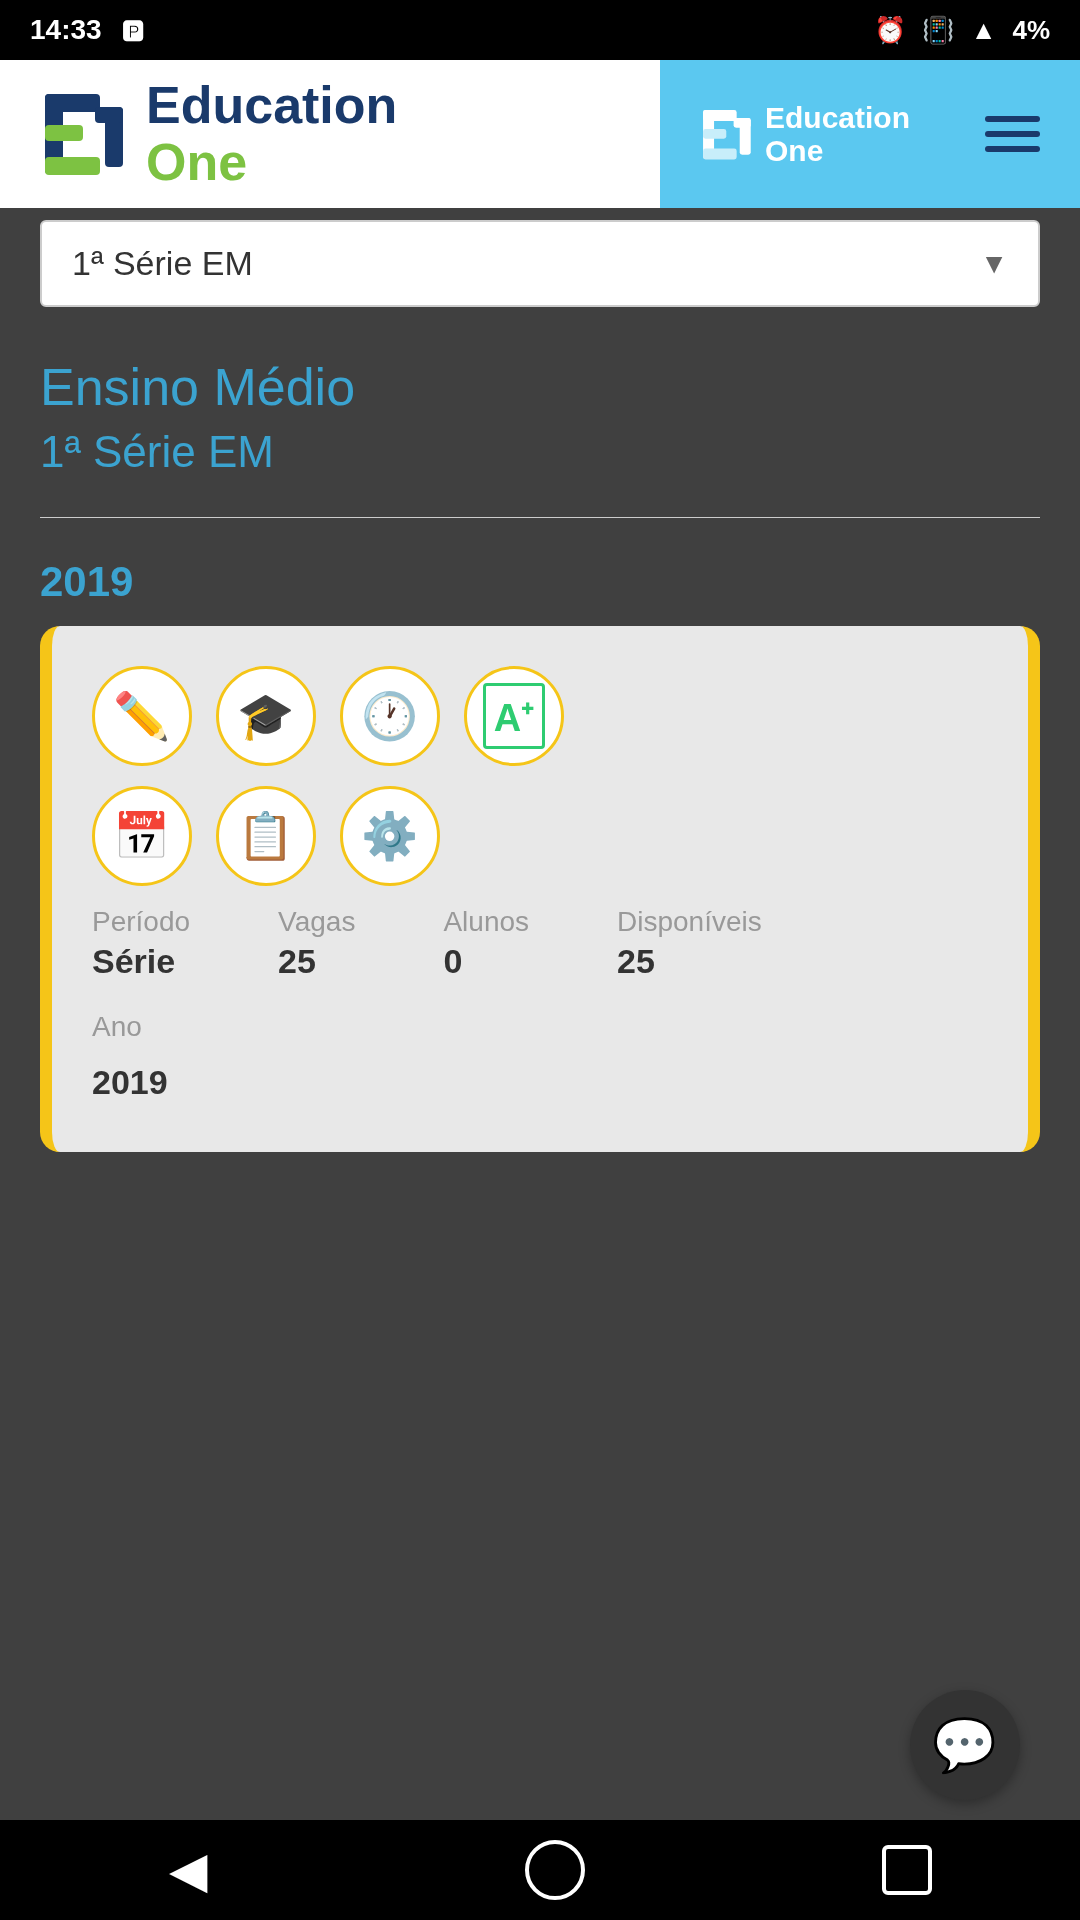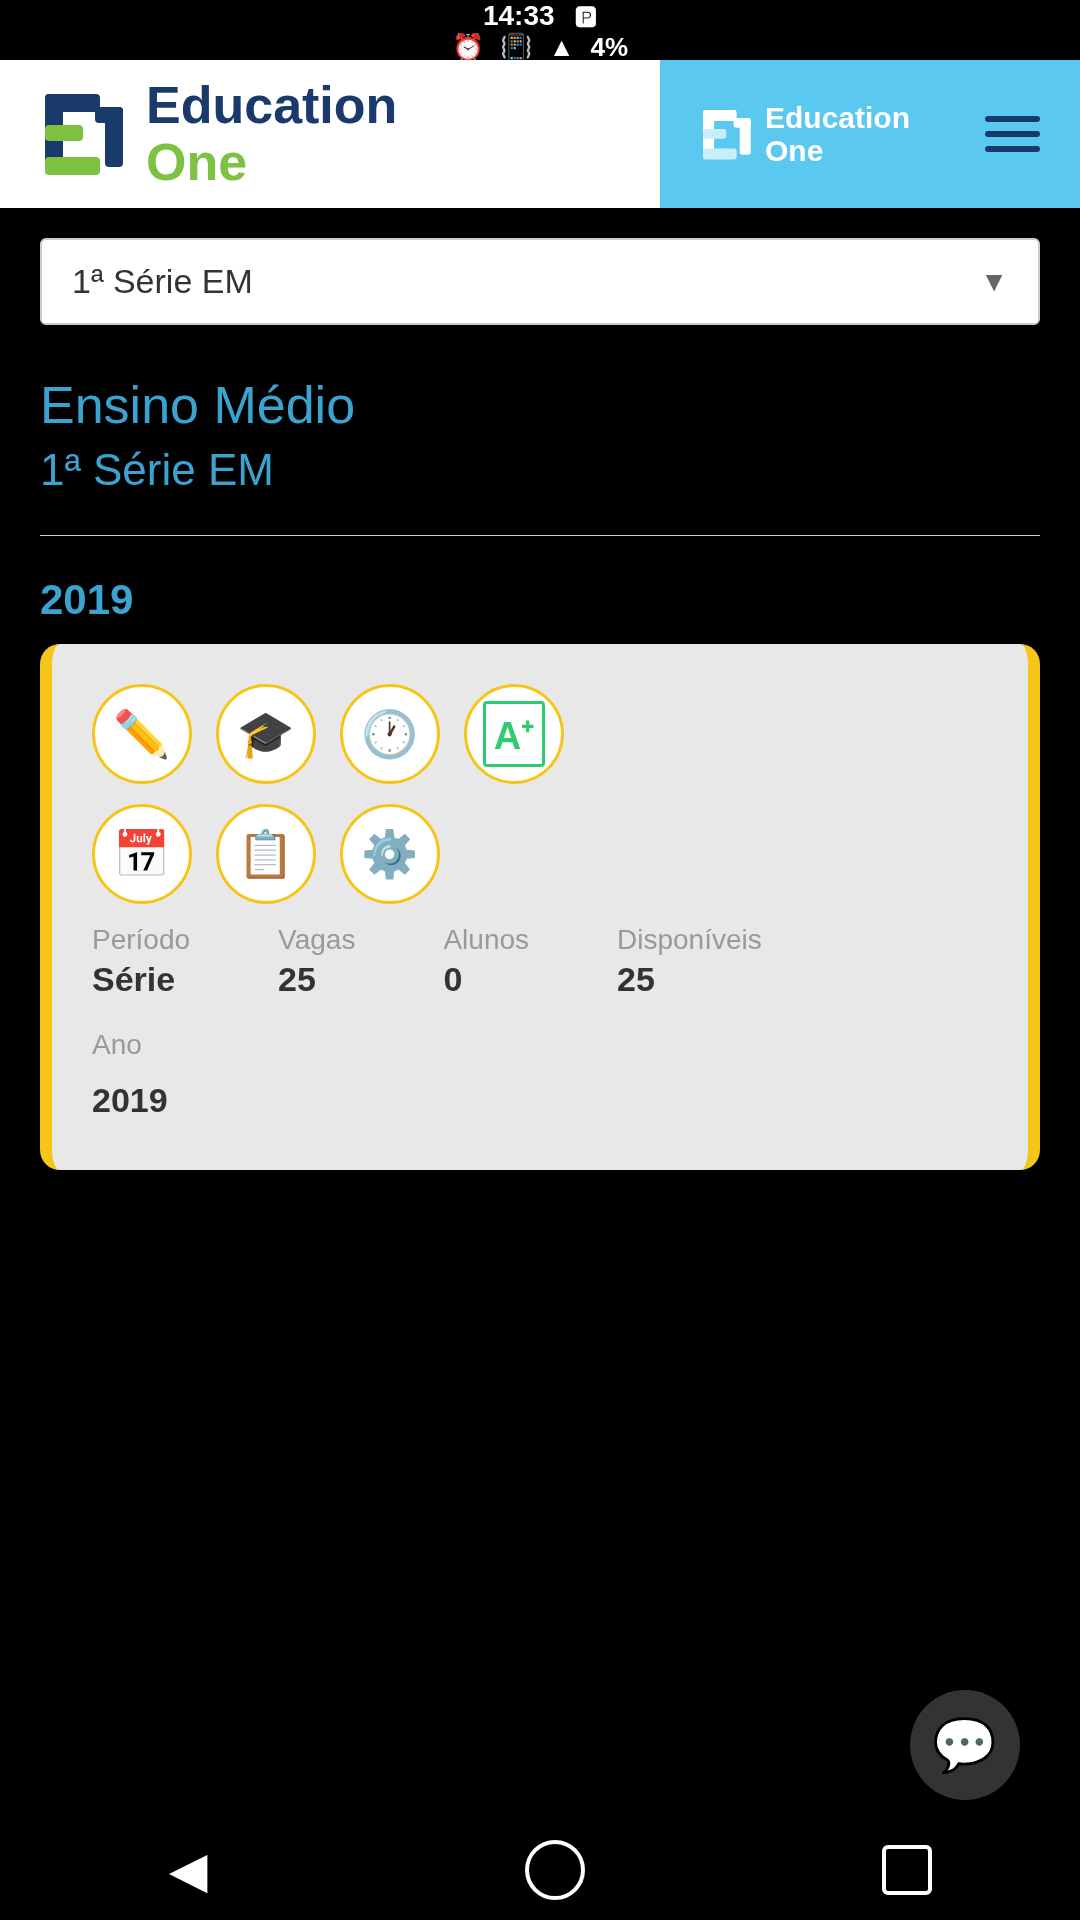--- a/index.html
+++ b/index.html
@@ -17,21 +17,20 @@
     .status-bar {
       background: #000;
       color: #fff;
       display: flex;
       align-items: center;
       justify-content: space-between;
       padding: 0 30px;
       height: 60px;
       font-size: 28px;
       font-weight: bold;
-      flex-direction: column;
     }
     .status-left { display: flex; align-items: center; gap: 20px; }
     .status-right { display: flex; align-items: center; gap: 16px; font-size: 26px; }
 
     
     .header {
       display: flex;
       height: 148px;
     }
     .header-left {
@@ -80,23 +79,23 @@
     .hamburger span {
       display: block;
       width: 55px;
       height: 6px;
       background: #1a3a6b;
       border-radius: 3px;
     }
 
     
     .content {
-      background: #000000;
+      background: #404040;
       flex: 1;
-      padding: 30px 40px;
+      padding: 12px 40px;
     }
 
     
     .dropdown-container {
       background: #fff;
       border: 2px solid #ccc;
       border-radius: 6px;
       padding: 22px 30px;
       display: flex;
       align-items: center;

